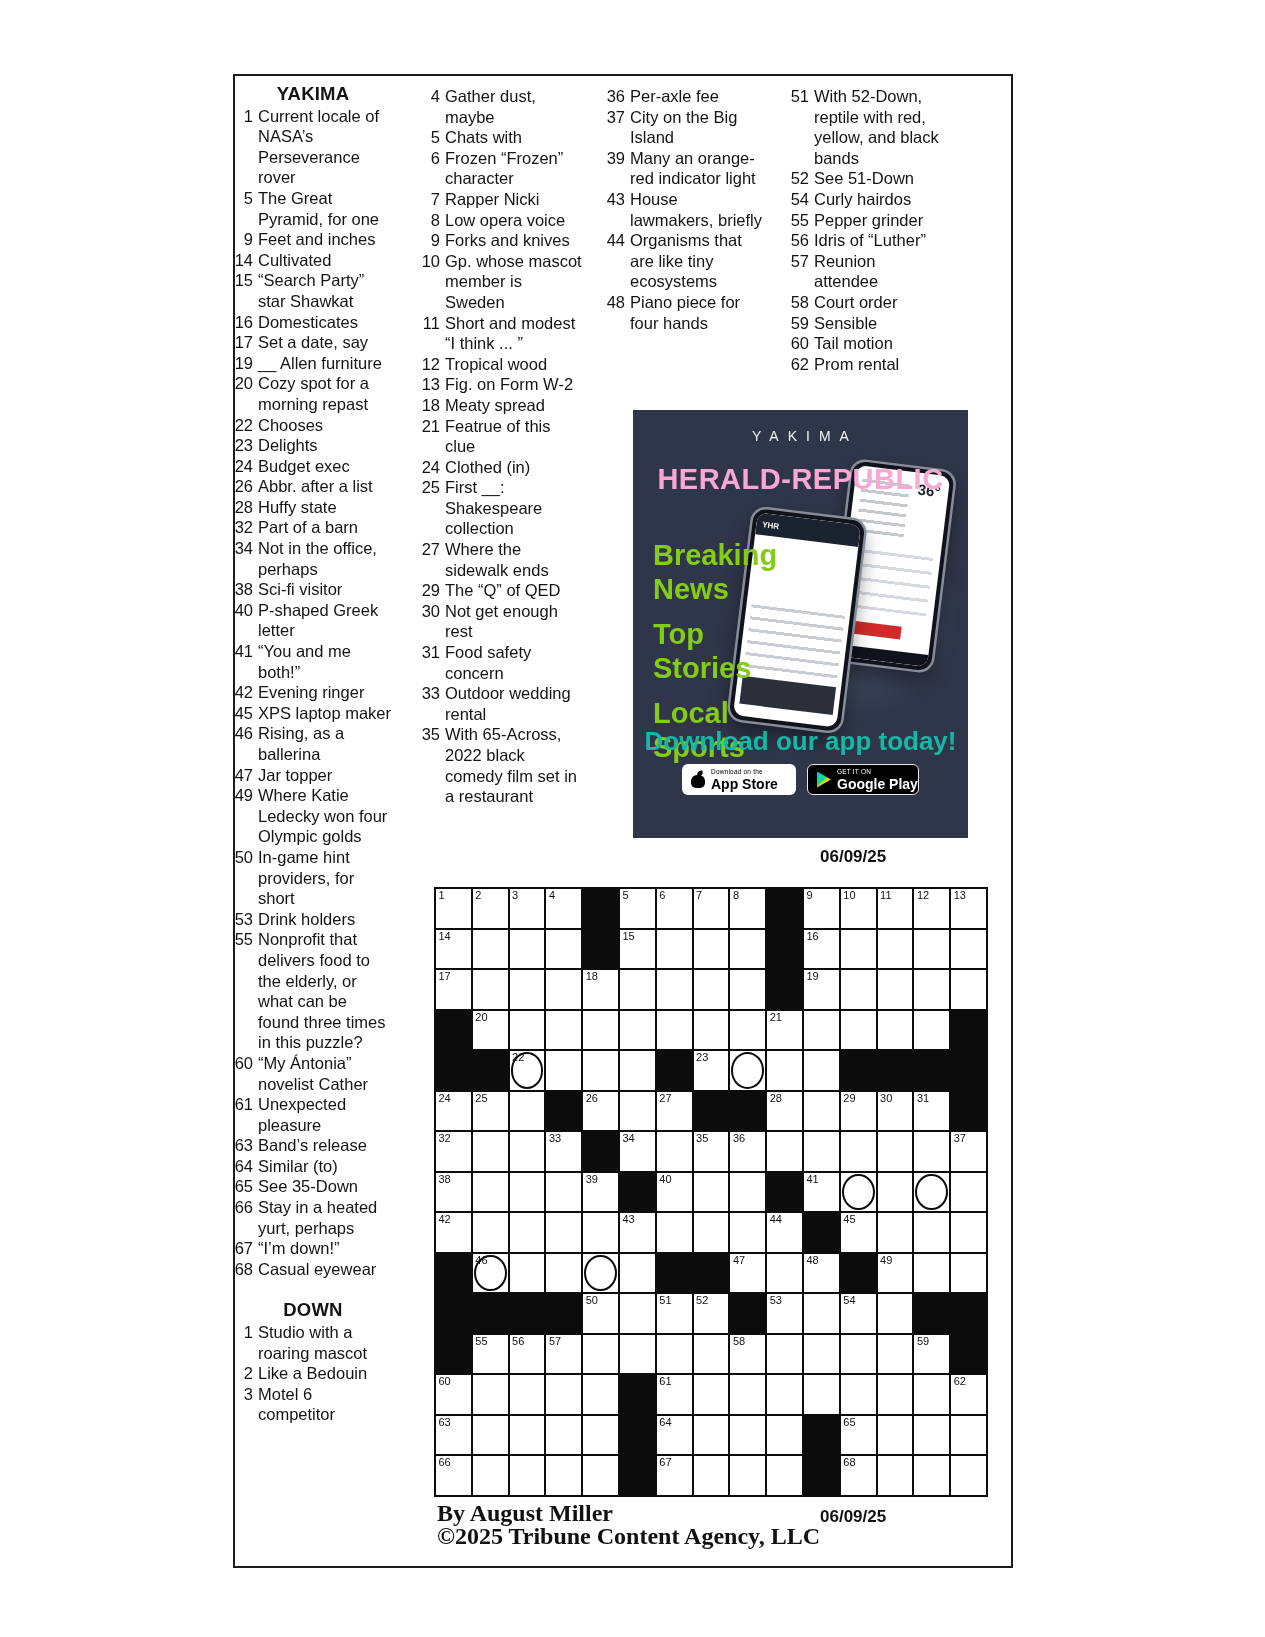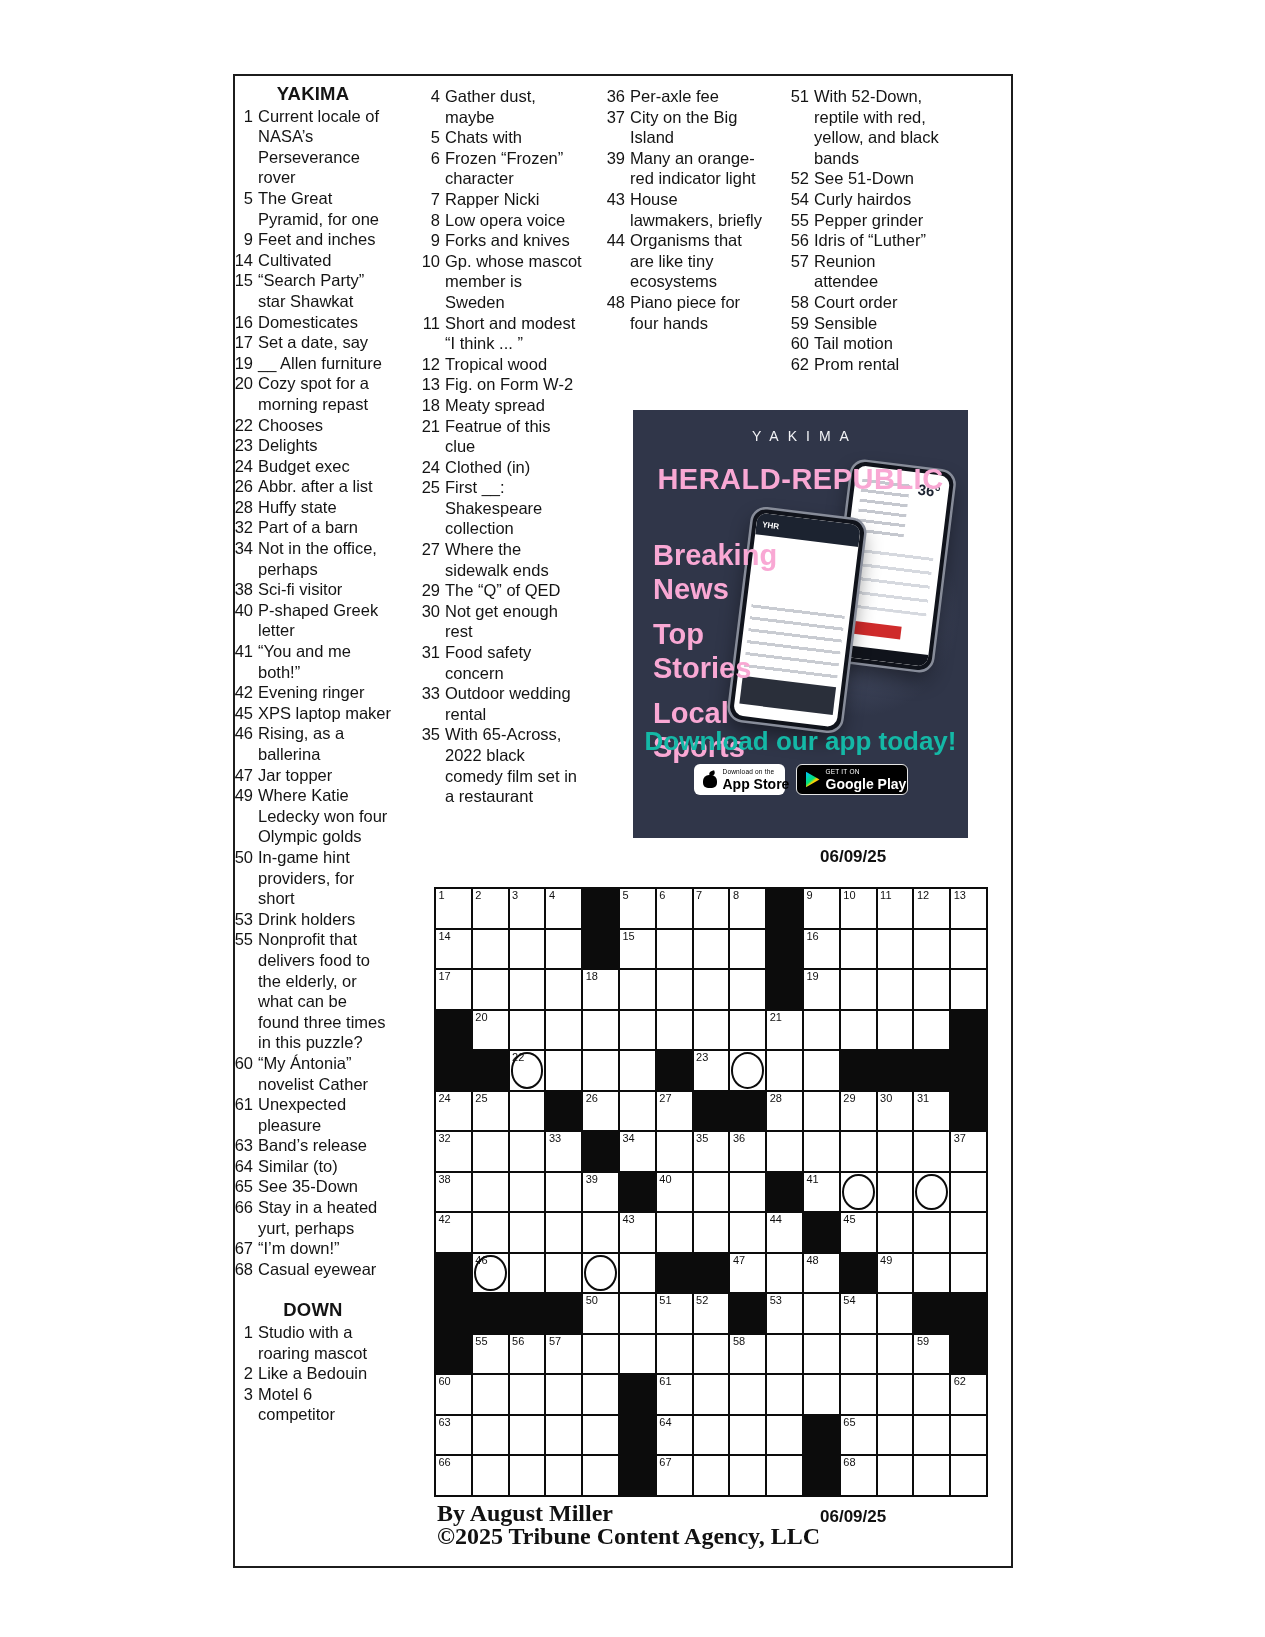--- a/index.html
+++ b/index.html
@@ -25,25 +25,25 @@
   .clue .ct { flex:1; }
   
   .ad {
     position:absolute; left:633px; top:410px; width:335px; height:428px;
     background:#303649; color:#fff; overflow:hidden;
   }
   .ad-brand { text-align:center; padding-top:18px; position:relative; z-index:3; }
   .ad-city { font-size:14px; letter-spacing:9px; padding-left:9px; color:#f2f3f6; }
   .ad-paper { font-size:29px; font-weight:bold; letter-spacing:.5px; margin-top:19px; color:#f9a8d4; }
   .ad-lines { position:absolute; left:20px; top:128px; width:142px; z-index:3; }
-  .ad-line { font-size:29px; font-weight:bold; line-height:34px; margin-bottom:11px; color:#f9a8d4; }
+  .ad-line { font-size:29px; font-weight:bold; line-height:34px; margin-bottom:11px; color:#84cc16; }
   .ad-cta { position:absolute; left:0; top:316px; width:100%; text-align:center; font-size:26px; font-weight:bold; z-index:4; color:#14b8a6; }
   .badges { position:absolute; left:0; top:354px; width:100%; display:flex; justify-content:center; gap:11px; z-index:4; }
   .badge { height:31px; border-radius:6px; display:flex; align-items:center; padding:0 9px; gap:6px; }
-  .badge-apple { background:#fff; color:#000; width:91px; }
+  .badge-apple { background:#fff; color:#000; width:114px; }
   .badge-gp { background:#000; color:#fff; border:1.5px solid #e6e6e6; width:112px; }
   .badge-txt { display:flex; flex-direction:column; justify-content:center; line-height:1; }
   .badge-top { font-size:6.5px; letter-spacing:.2px; }
   .badge-main { font-size:14px; font-weight:bold; margin-top:1.5px; white-space:nowrap; }
   .apple-glyph { position:relative; width:14px; height:17px; flex:none; }
   .apple-glyph::before { content:""; position:absolute; bottom:0; left:0; width:14px; height:13px; background:#000; border-radius:6px 6px 5px 5px; }
   .apple-glyph::after { content:""; position:absolute; top:0; left:6px; width:6px; height:5px; background:#000; border-radius:70% 0 70% 0; transform:rotate(-18deg); }
   .play-glyph { width:14px; height:16px; flex:none;
     background:linear-gradient(140deg,#00c3ff 0%,#00e27a 45%,#ffd500 58%,#ff3a44 100%);
     clip-path:polygon(0 0,100% 50%,0 100%); }

